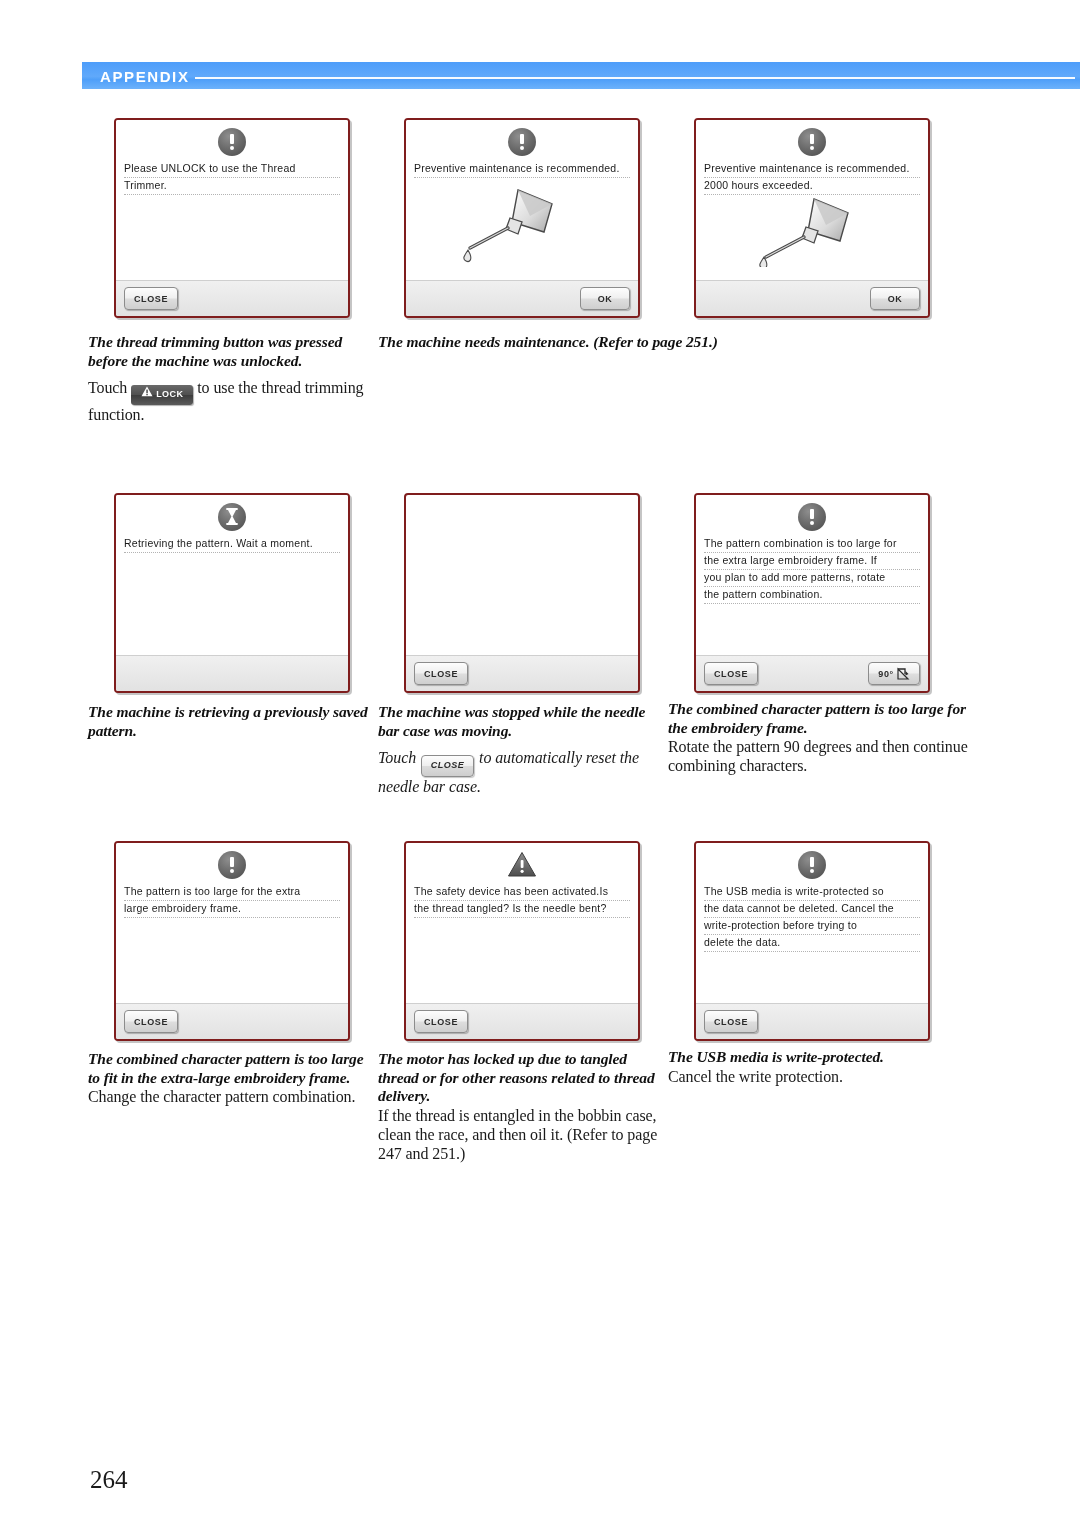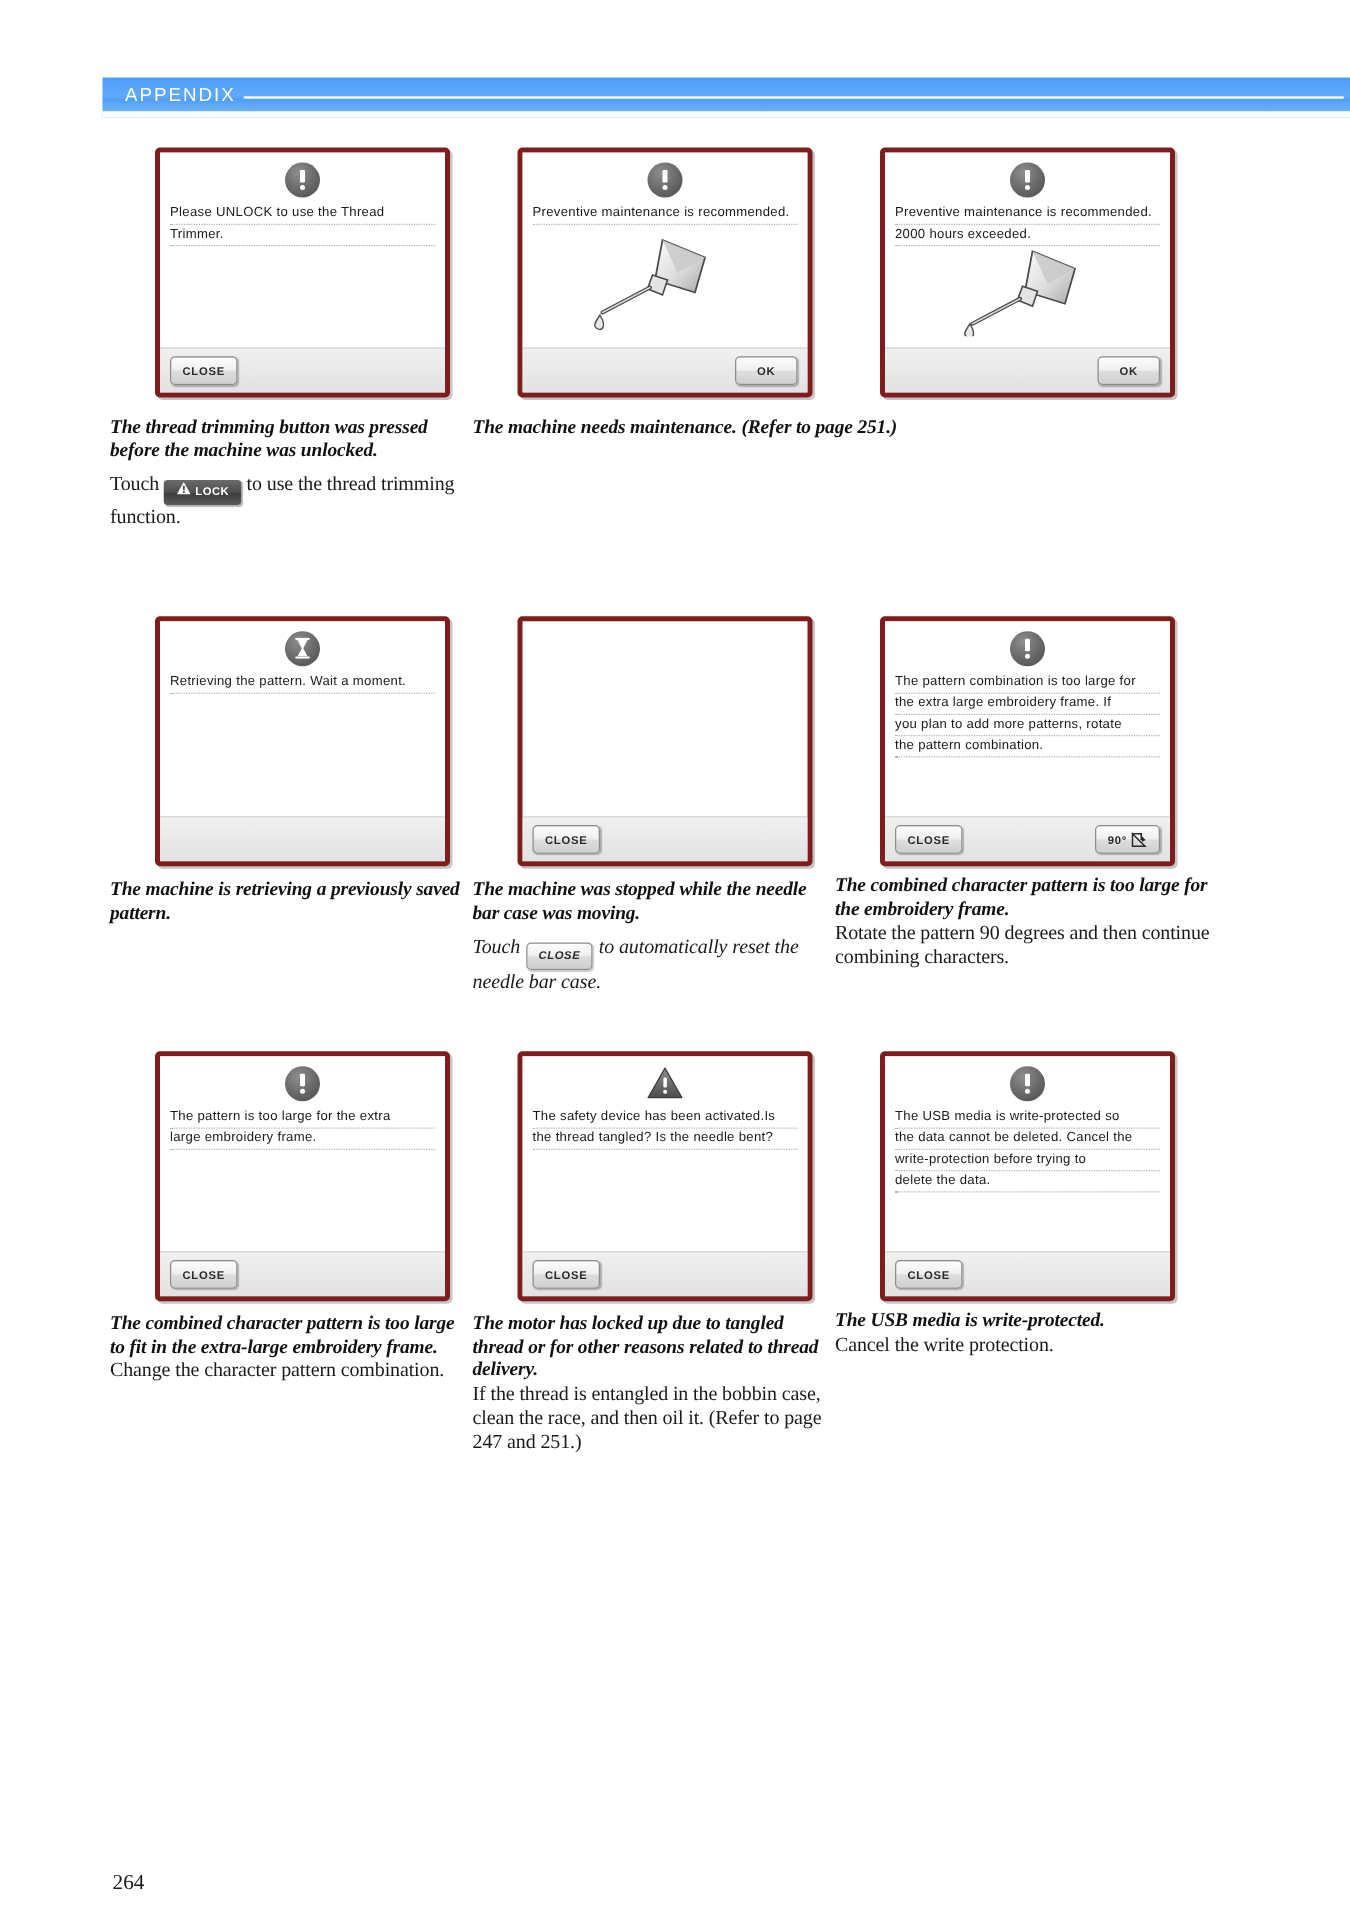--- a/index.html
+++ b/index.html
@@ -29,35 +29,34 @@
     left: 195px; top: 77px; width: 880px; height: 2px;
     background: #ffffff;
     opacity: .95;
   }
   .header-title {
     position:absolute;
     left: 100px; top: 68px;
     color:#ffffff;
     font-size: 15px;
     letter-spacing: 1.6px;
-    font-weight: 400;
+    font-weight: 700;
   }
 
   .block { position:absolute; }
 
   
   .lcd {
     width: 236px; height: 200px;
-    border: 4px solid #7f1d1d;
+    border: 2px solid #7f1d1d;
     border-radius: 4px;
     background: #ffffff;
     position: relative;
     box-shadow: 2px 2px 0 rgba(90,90,90,.35);
     overflow: hidden;
-    margin-left: 10px;
   }
   .lcd-body {
     position:absolute; left:0; right:0; top:0; bottom:36px;
     background:#fff;
     padding: 6px 8px 0 8px;
   }
   .lcd-iconwrap { text-align:center; height: 34px; padding-top:2px; }
 
   
   .icon-circle {
@@ -171,23 +170,22 @@
     background: linear-gradient(to bottom,#fdfdfd 0%, #efefef 48%, #dcdcdc 52%, #cdcdcd 100%);
     font-family:"Liberation Sans", sans-serif;
     font-size: 9px; font-weight:bold; letter-spacing:.5px; color:#2b2b2b;
     box-shadow: 1px 1px 1px rgba(0,0,0,.22);
   }
 
   .page-number {
     position:absolute;
     left: 90px; top: 1466px;
     font-family:"Liberation Serif", serif;
-    font-size: 17px;
+    font-size: 25px;
     color:#1a1a1a;
-    margin-top:30px;
   }
 </style>
 </head>
 <body>
 
 <div class="header-band"></div>
 <div class="header-rule"></div>
 <div class="header-title">APPENDIX</div>
 
 <div class="block" style="left:114px; top:118px;">

